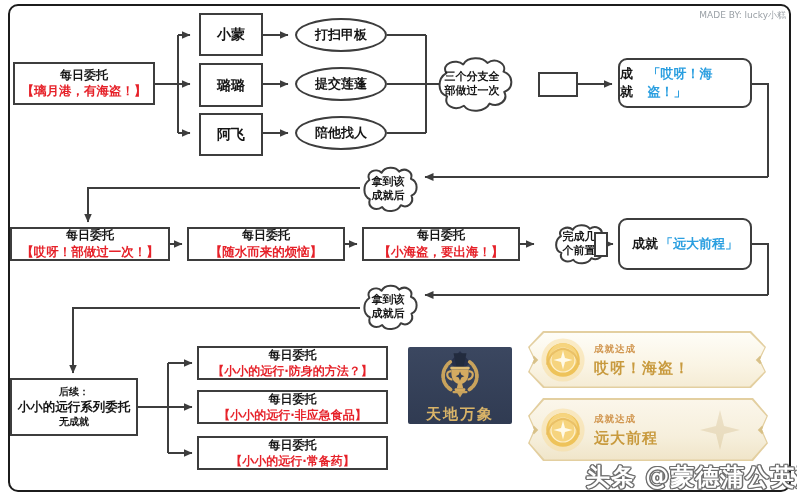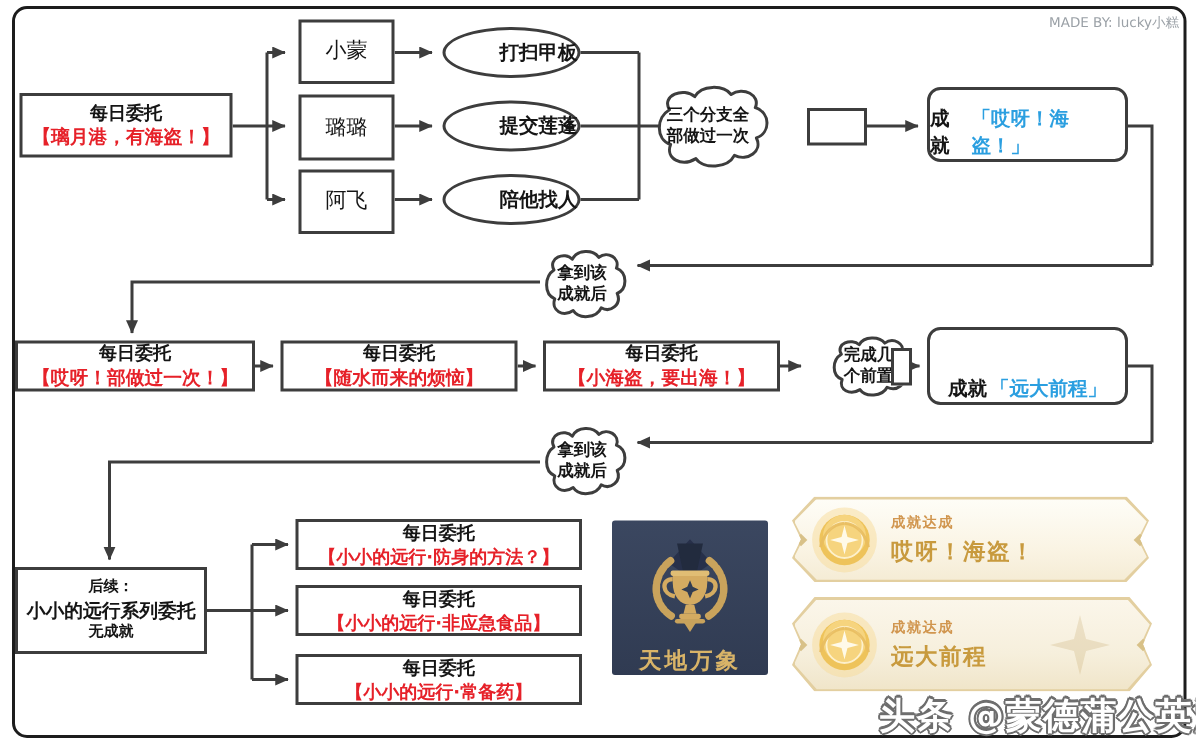--- a/index.html
+++ b/index.html
@@ -18,50 +18,50 @@
          border:2.5px solid #1c1c1c;border-radius:10px;background:#fff;z-index:0;}
 
   .wires{position:absolute;left:0;top:0;z-index:1;}
 
   
   .fbox{position:absolute;background:#fff;border:2px solid var(--ink);z-index:2;
         display:flex;flex-direction:column;align-items:center;justify-content:center;
         text-align:center;line-height:1.35;box-sizing:border-box;}
   .t1{font-size:12px;font-weight:700;color:#151515;}
   .t2{font-size:12.5px;font-weight:700;color:var(--red);white-space:nowrap;}
-  .npc{font-size:14px;font-weight:400;color:#151515;}
+  .npc{font-size:14px;font-weight:700;color:#151515;}
 
   .ellipse{position:absolute;background:#fff;border:2px solid var(--ink);border-radius:50%;
-           z-index:2;display:flex;align-items:center;justify-content:flex-end;
+           z-index:2;display:flex;align-items:center;justify-content:center;
            font-size:13px;font-weight:700;color:#151515;box-sizing:border-box;}
 
   .cloud{position:absolute;z-index:2;}
   .cloud svg{position:absolute;inset:0;width:100%;height:100%;overflow:visible;}
   .cloudp{fill:#fff;stroke:var(--ink);stroke-width:2;vector-effect:non-scaling-stroke;stroke-linejoin:round;}
   .cloud-text{position:absolute;inset:0;display:flex;align-items:center;justify-content:center;
               text-align:center;font-size:11px;font-weight:700;color:#151515;
               white-space:pre-line;line-height:1.3;}
 
   .mini{position:absolute;background:#fff;border:2px solid var(--ink);z-index:3;box-sizing:border-box;}
 
   .achv{position:absolute;background:#fff;border:2px solid var(--ink);border-radius:9px;z-index:2;
-        display:flex;align-items:flex-end;justify-content:center;gap:2px;box-sizing:border-box;}
+        display:flex;align-items:center;justify-content:center;gap:2px;box-sizing:border-box;}
   .achv .pre{font-size:13px;font-weight:700;color:#151515;}
   .alink{font-size:13px;font-weight:700;color:var(--blue);
          text-underline-offset:2px;cursor:pointer;}
 
   .madeby{position:absolute;left:660px;top:9px;width:126px;text-align:right;
           font-size:9px;color:#9aa0a6;z-index:2;}
 
   
   .follow .t1{font-size:10px;}
   .follow .tmid{font-size:12.5px;font-weight:700;color:#151515;white-space:nowrap;}
 
   
-  .badge{position:absolute;left:408px;top:347px;width:104px;height:103px;z-index:2;
+  .badge{position:absolute;left:408px;top:347px;width:104px;height:77px;z-index:2;
          background:linear-gradient(180deg,#3b4760,#303b52);border-radius:2px;
          display:flex;flex-direction:column;align-items:center;box-sizing:border-box;justify-content:flex-end;}
   .badge svg{width:78px;height:72px;margin-top:3px;}
   .badge-label{font-size:15px;font-weight:700;color:#d9b468;letter-spacing:2px;margin-top:1px;}
 
   
   .banner{position:absolute;z-index:2;
           clip-path:polygon(15px 0%,calc(100% - 15px) 0%,100% 28%,calc(100% - 6px) 50%,100% 72%,
                             calc(100% - 15px) 100%,15px 100%,0% 72%,6px 50%,0% 28%);
           background:#e3cfa0;}

